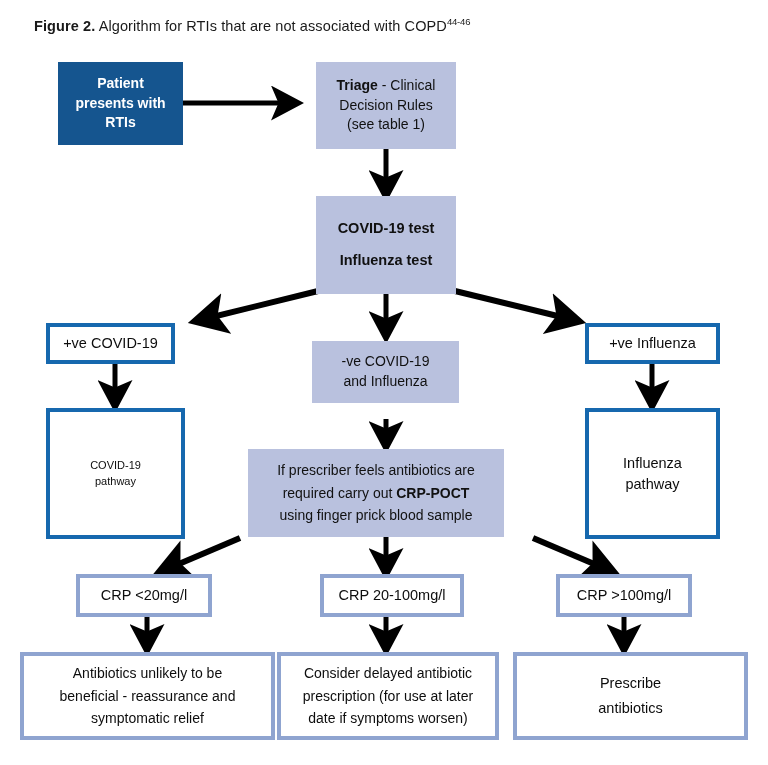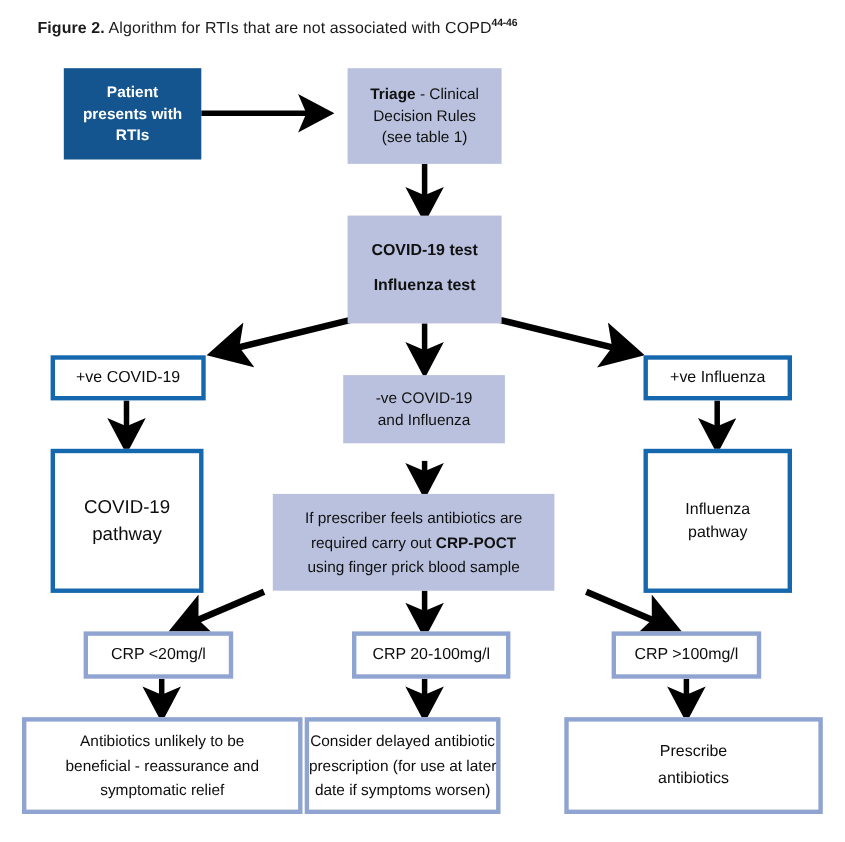--- a/index.html
+++ b/index.html
@@ -25,21 +25,21 @@
     left: 34px;
     top: 16px;
     font-size: 14.5px;
     color: #1a1a1a;
     letter-spacing: 0.1px;
     white-space: nowrap;
   }
   #caption .fig-label { font-weight: bold; }
   #caption sup {
     font-size: 9.5px;
-    font-weight: bold;
+    font-weight: normal;
     vertical-align: super;
     letter-spacing: -0.2px;
   }
 
   
   .node {
     position: absolute;
     box-sizing: border-box;
     display: flex;
     flex-direction: column;
@@ -137,34 +137,34 @@
     <span class="line"><b>Triage</b><span> - Clinical</span></span>
     <span class="line">Decision Rules</span>
     <span class="line">(see table 1)</span>
   </div>
 
   <div class="node fill-lav" style="left:316px; top:196px; width:140px; height:98px; font-size:14.5px; line-height:2.2;font-weight:bold;">
     <span class="line">COVID-19  test</span>
     <span class="line">Influenza test</span>
   </div>
 
-  <div class="node brd-navy" style="left:46px; top:323px; width:141px; height:41px; font-size:14.5px;">
+  <div class="node brd-navy" style="left:46px; top:323px; width:129px; height:41px; font-size:14.5px;">
     <span class="line">+ve COVID-19</span>
   </div>
 
   <div class="node fill-lav" style="left:312px; top:341px; width:147px; height:62px; font-size:14px;">
     <span class="line">-ve COVID-19</span>
     <span class="line">and Influenza</span>
   </div>
 
   <div class="node brd-navy" style="left:585px; top:323px; width:135px; height:41px; font-size:14.5px;">
     <span class="line">+ve Influenza</span>
   </div>
 
-  <div class="node brd-navy" style="left:46px; top:408px; width:139px; height:131px; font-size:17px;">
+  <div class="node brd-navy" style="left:46px; top:408px; width:139px; height:131px; font-size:11px;">
     <span class="line">COVID-19</span>
     <span class="line">pathway</span>
   </div>
 
   <div class="node brd-navy" style="left:585px; top:408px; width:135px; height:131px; font-size:14.5px;">
     <span class="line">Influenza</span>
     <span class="line">pathway</span>
   </div>
 
   <div class="node fill-lav" style="left:248px; top:449px; width:256px; height:88px; font-size:14px; line-height:1.62;">
@@ -184,21 +184,21 @@
   <div class="node brd-lav" style="left:556px; top:574px; width:136px; height:43px; font-size:14.5px;">
     <span class="line">CRP &gt;100mg/l</span>
   </div>
 
   <div class="node brd-lav" style="left:20px; top:652px; width:255px; height:88px; font-size:14px; line-height:1.6;">
     <span class="line">Antibiotics unlikely to be</span>
     <span class="line">beneficial - reassurance and</span>
     <span class="line">symptomatic relief</span>
   </div>
 
-  <div class="node brd-lav" style="left:277px; top:652px; width:178px; height:88px; font-size:14px; line-height:1.6;">
+  <div class="node brd-lav" style="left:277px; top:652px; width:222px; height:88px; font-size:14px; line-height:1.6;">
     <span class="line">Consider delayed antibiotic</span>
     <span class="line">prescription (for use at later</span>
     <span class="line">date if symptoms worsen)</span>
   </div>
 
   <div class="node brd-lav" style="left:513px; top:652px; width:235px; height:88px; font-size:14.5px; line-height:1.7;">
     <span class="line">Prescribe</span>
     <span class="line">antibiotics</span>
   </div>
 

